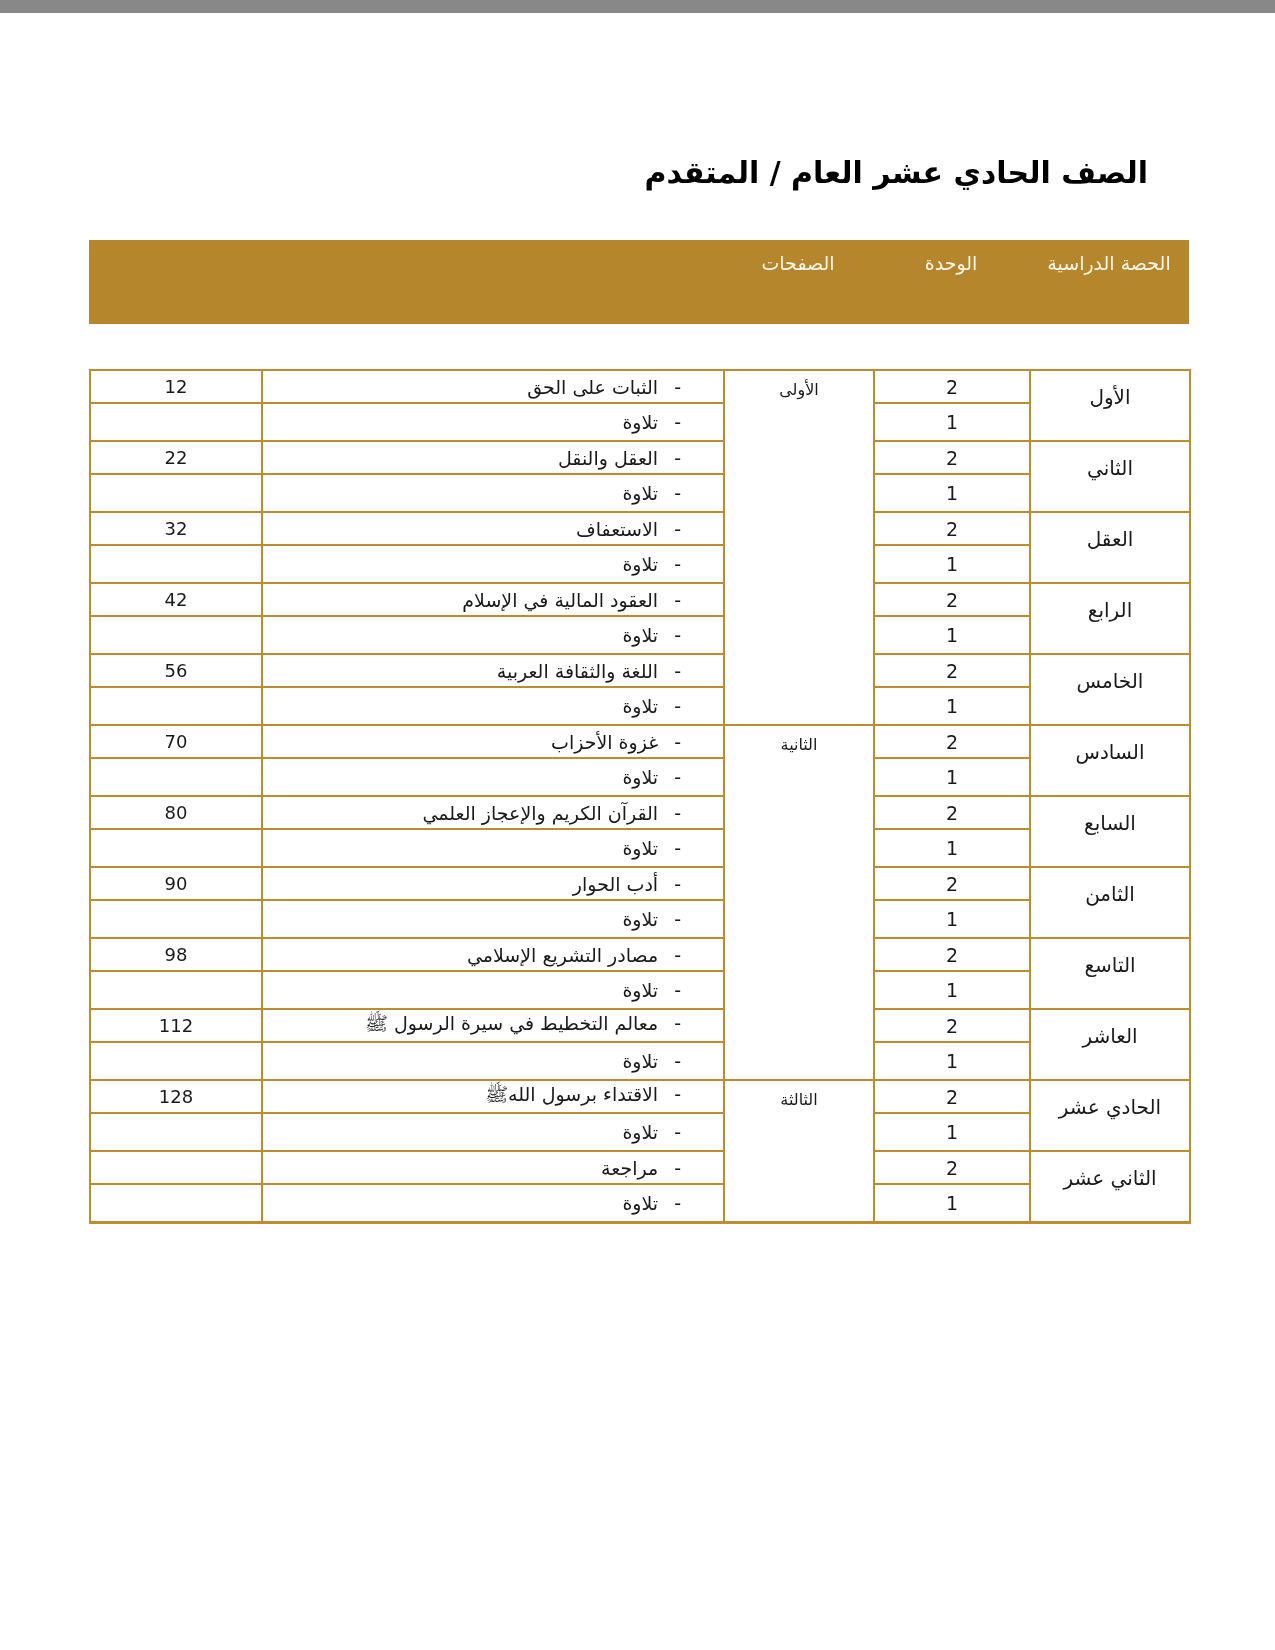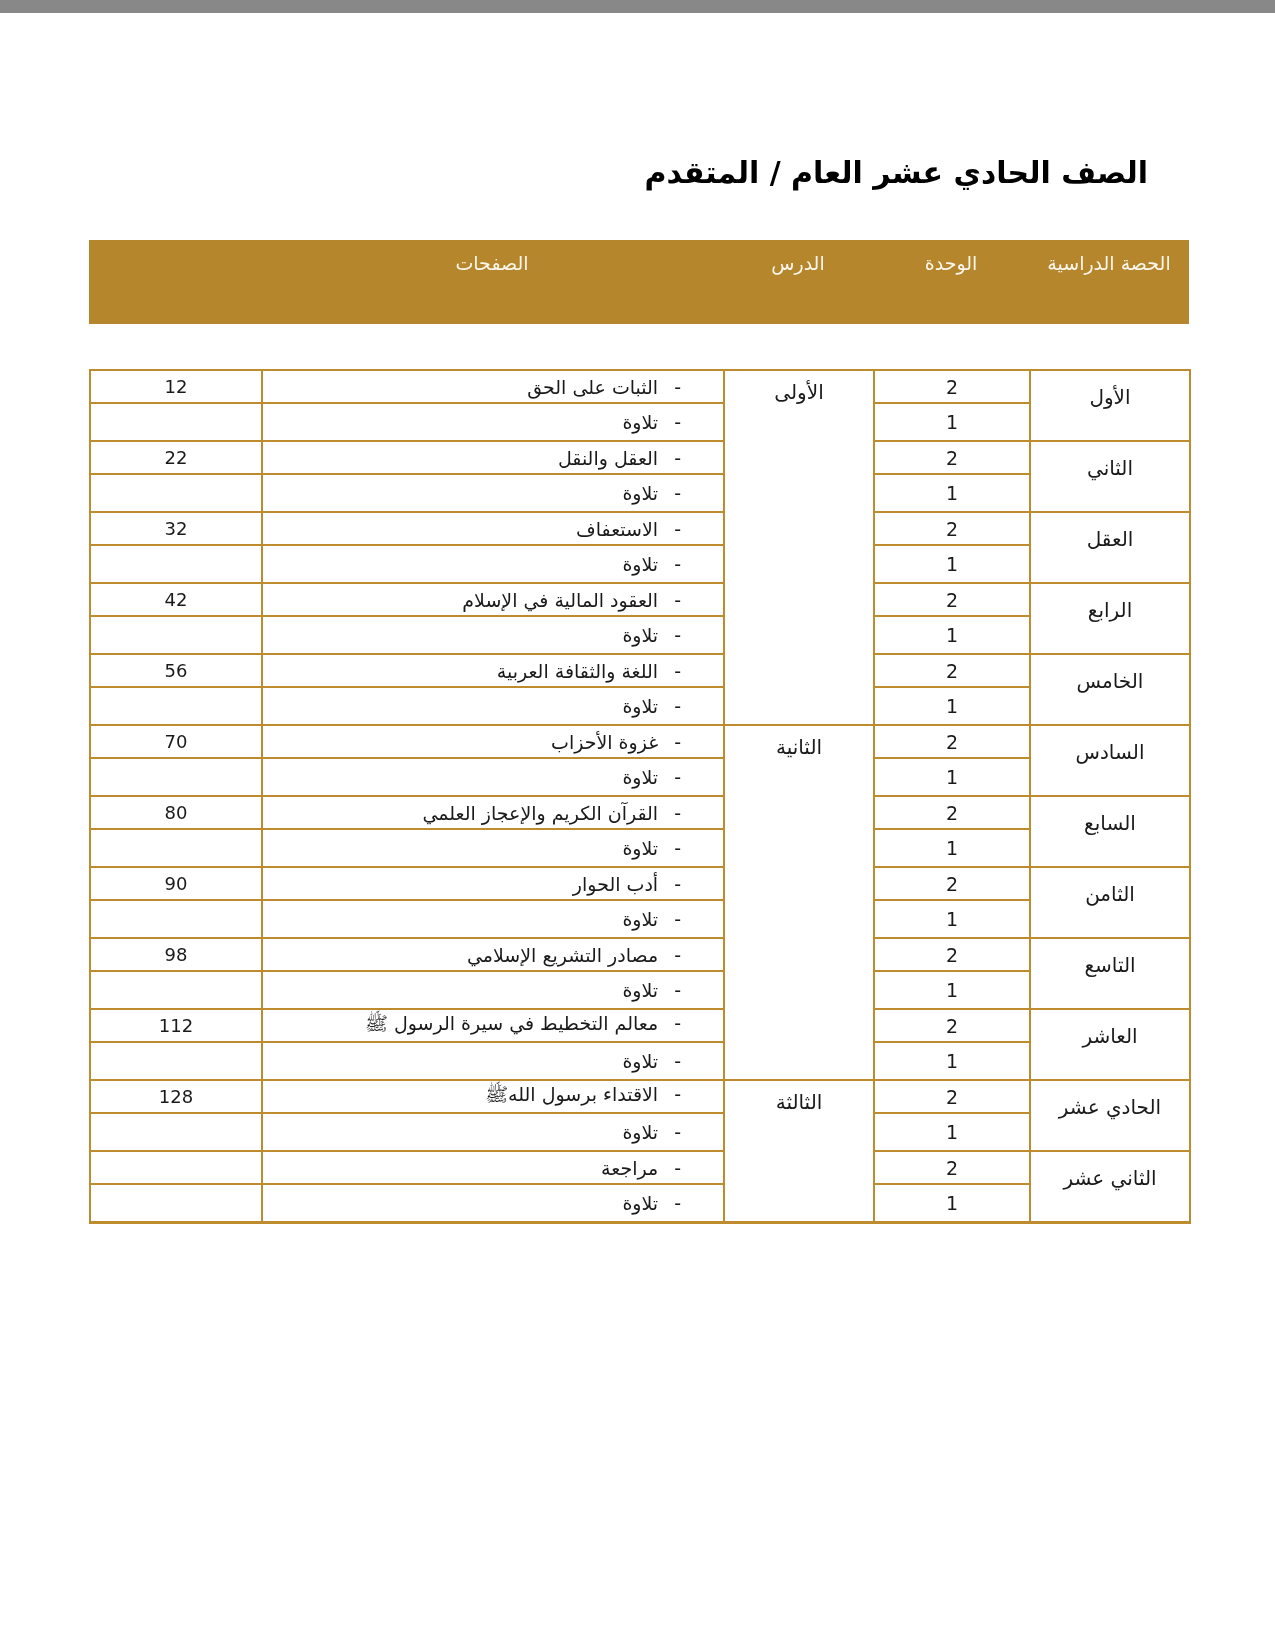--- a/index.html
+++ b/index.html
@@ -58,21 +58,21 @@
     background:#fff;
   }
   tr.row-lesson td{height:33px;}
   tr.row-tilawa td{height:38px;}
   .cell-week{
     text-align:center;vertical-align:top;
     padding-top:14px;font-size:20px;
   }
   .cell-unit{
     text-align:center;vertical-align:top;
-    padding-top:9px;font-size:20px;
+    padding-top:9px;font-size:16px;
   }
   .cell-period{
     text-align:center;vertical-align:middle;
     font-size:19px;
   }
   .cell-pages{
     text-align:center;vertical-align:middle;
     font-size:18px;
   }
   .cell-lesson{
@@ -89,21 +89,20 @@
 </head>
 <body>
 
 <div class="page">
 
   <div class="title">الصف الحادي عشر العام / المتقدم</div>
 
   <div class="band">
     <div class="band-cell">الحصة الدراسية</div>
     <div class="band-cell">الوحدة</div>
-    <div class="band-cell">الدرس</div>
     <div class="band-cell">الصفحات</div>
   </div>
 
   <table class="schedule">
     <colgroup>
       <col style="width:160px">
         <col style="width:156px">
         <col style="width:150px">
       <col style="width:462px">
         <col style="width:172px">

